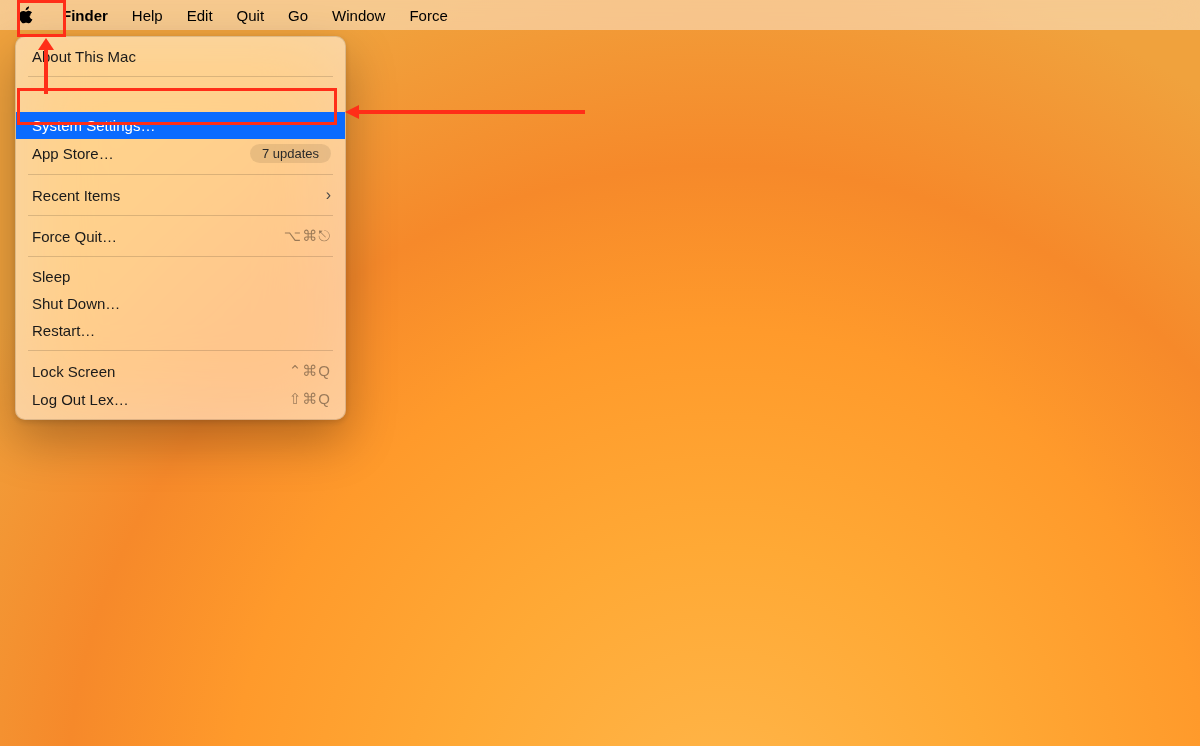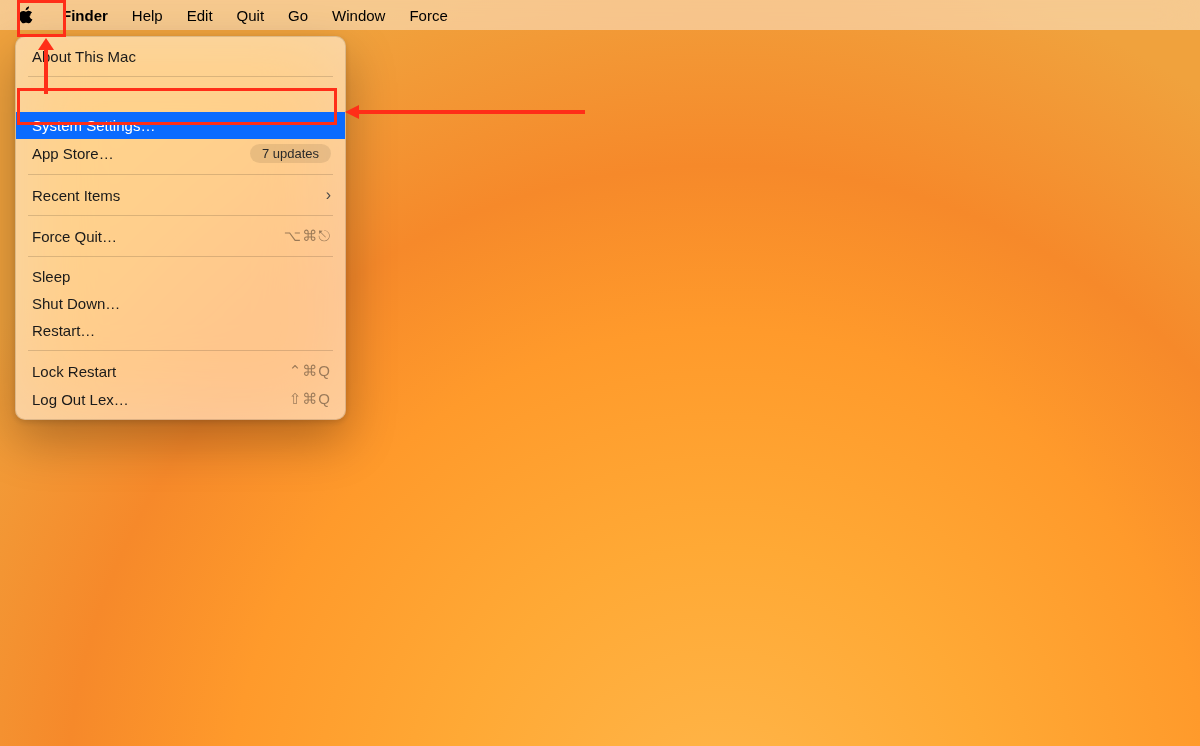--- a/index.html
+++ b/index.html
@@ -195,21 +195,21 @@
   </div>
   <div class="row">
     <span class="label-text">Shut Down…</span>
   </div>
   <div class="row">
     <span class="label-text">Restart…</span>
   </div>
   <div class="sep"></div>
 
   <div class="row">
-    <span class="label-text">Lock Restart</span>
+    <span class="label-text">Lock Screen</span>
     <span class="shortcut">⌃⌘Q</span>
   </div>
   <div class="row">
     <span class="label-text">Log Out Lex…</span>
     <span class="shortcut">⇧⌘Q</span>
   </div>
 </div>
 
 <div class="annot-box"></div>
 <svg class="annot-arrow-up" width="20" height="56">

